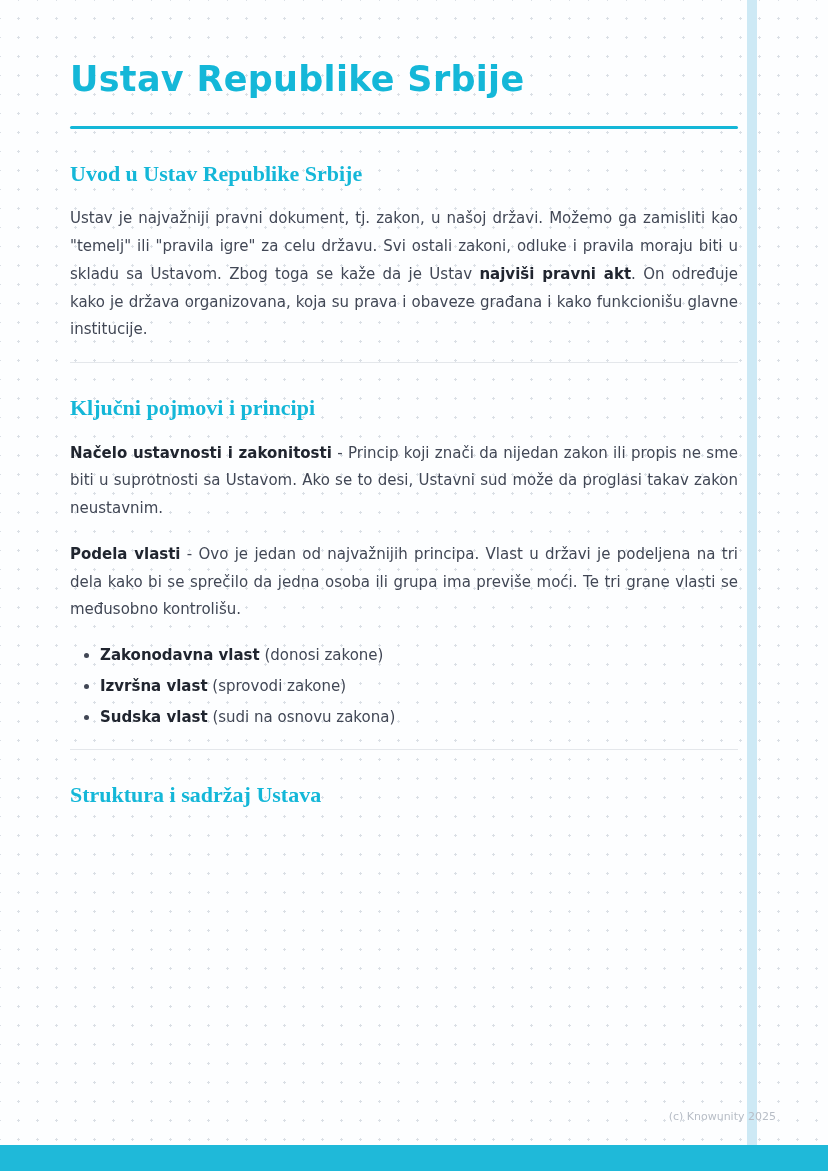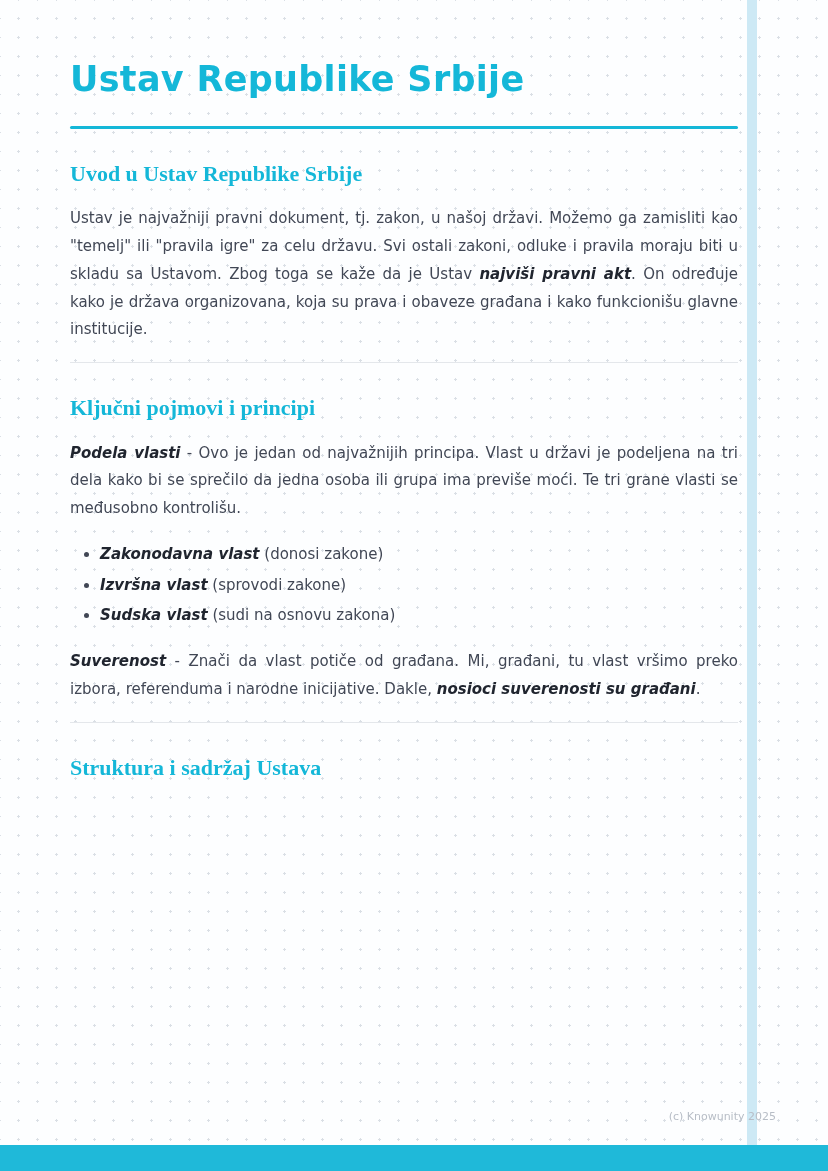--- a/index.html
+++ b/index.html
@@ -35,21 +35,21 @@
   }
   .title-rule { height: 3px; background: #14b7d8; margin-top: 26px; border-radius: 2px; }
   .section-heading {
     color: #14b7d8; font-size: 22px; font-weight: 700;
     margin: 32px 0 18px 0; line-height: 1.2; font-family: Liberation Serif, serif;
   }
   .para {
     font-size: 15px; line-height: 1.85; color: #414755; text-align: justify;
     margin-bottom: 18px;
   }
-  .para strong, .bullet-list strong { color: #20252f; font-weight: 700; font-style: italic; }
+  .para strong, .bullet-list strong { color: #20252f; font-weight: 700; }
   .bullet-list {
     margin: 0 0 18px 2px; padding-left: 28px; list-style: disc; color: #20252f;
   }
   .bullet-list li {
     font-size: 15px; line-height: 1.85; color: #414755; margin-bottom: 3px;
   }
   .divider { height: 1px; background: #e4e7eb; margin-top: 8px; }
   .footer {
     position: absolute; right: 52px; bottom: 48px;
     font-size: 11px; color: #b7bdc6; z-index: 3;
@@ -67,27 +67,27 @@
     <h1 class="doc-title">Ustav Republike Srbije</h1>
     <div class="title-rule"></div>
     <main>
         <section class="doc-section">
           <h2 class="section-heading">Uvod u Ustav Republike Srbije</h2>
           <p class="para"><span>Ustav je najvažniji pravni dokument, tj. zakon, u našoj državi. Možemo ga zamisliti kao "temelj" ili "pravila igre" za celu državu. Svi ostali zakoni, odluke i pravila moraju biti u skladu sa Ustavom. Zbog toga se kaže da je Ustav </span><strong>najviši pravni akt</strong><span>. On određuje kako je država organizovana, koja su prava i obaveze građana i kako funkcionišu glavne institucije.</span></p>
           <div class="divider"></div>
         </section>
         <section class="doc-section">
           <h2 class="section-heading">Ključni pojmovi i principi</h2>
+          <p class="para"><strong>Načelo ustavnosti i zakonitosti</strong><span> - Princip koji znači da nijedan zakon ili propis ne sme biti u suprotnosti sa Ustavom. Ako se to desi, Ustavni sud može da proglasi takav zakon neustavnim.</span></p>
           <p class="para"><strong>Podela vlasti</strong><span> - Ovo je jedan od najvažnijih principa. Vlast u državi je podeljena na tri dela kako bi se sprečilo da jedna osoba ili grupa ima previše moći. Te tri grane vlasti se međusobno kontrolišu.</span></p>
           <ul class="bullet-list">
             <li><strong>Zakonodavna vlast</strong><span> (donosi zakone)</span></li>
             <li><strong>Izvršna vlast</strong><span> (sprovodi zakone)</span></li>
             <li><strong>Sudska vlast</strong><span> (sudi na osnovu zakona)</span></li>
           </ul>
-          <p class="para"><strong>Suverenost</strong><span> - Znači da vlast potiče od građana. Mi, građani, tu vlast vršimo preko izbora, referenduma i narodne inicijative. Dakle, </span><strong>nosioci suverenosti su građani</strong><span>.</span></p>
           <div class="divider"></div>
         </section>
         <section class="doc-section">
           <h2 class="section-heading">Struktura i sadržaj Ustava</h2>
         </section>
       </main>
   </div>
 
   <div class="footer">(c) Knowunity 2025</div>
   <div class="bottom-bar"></div>

